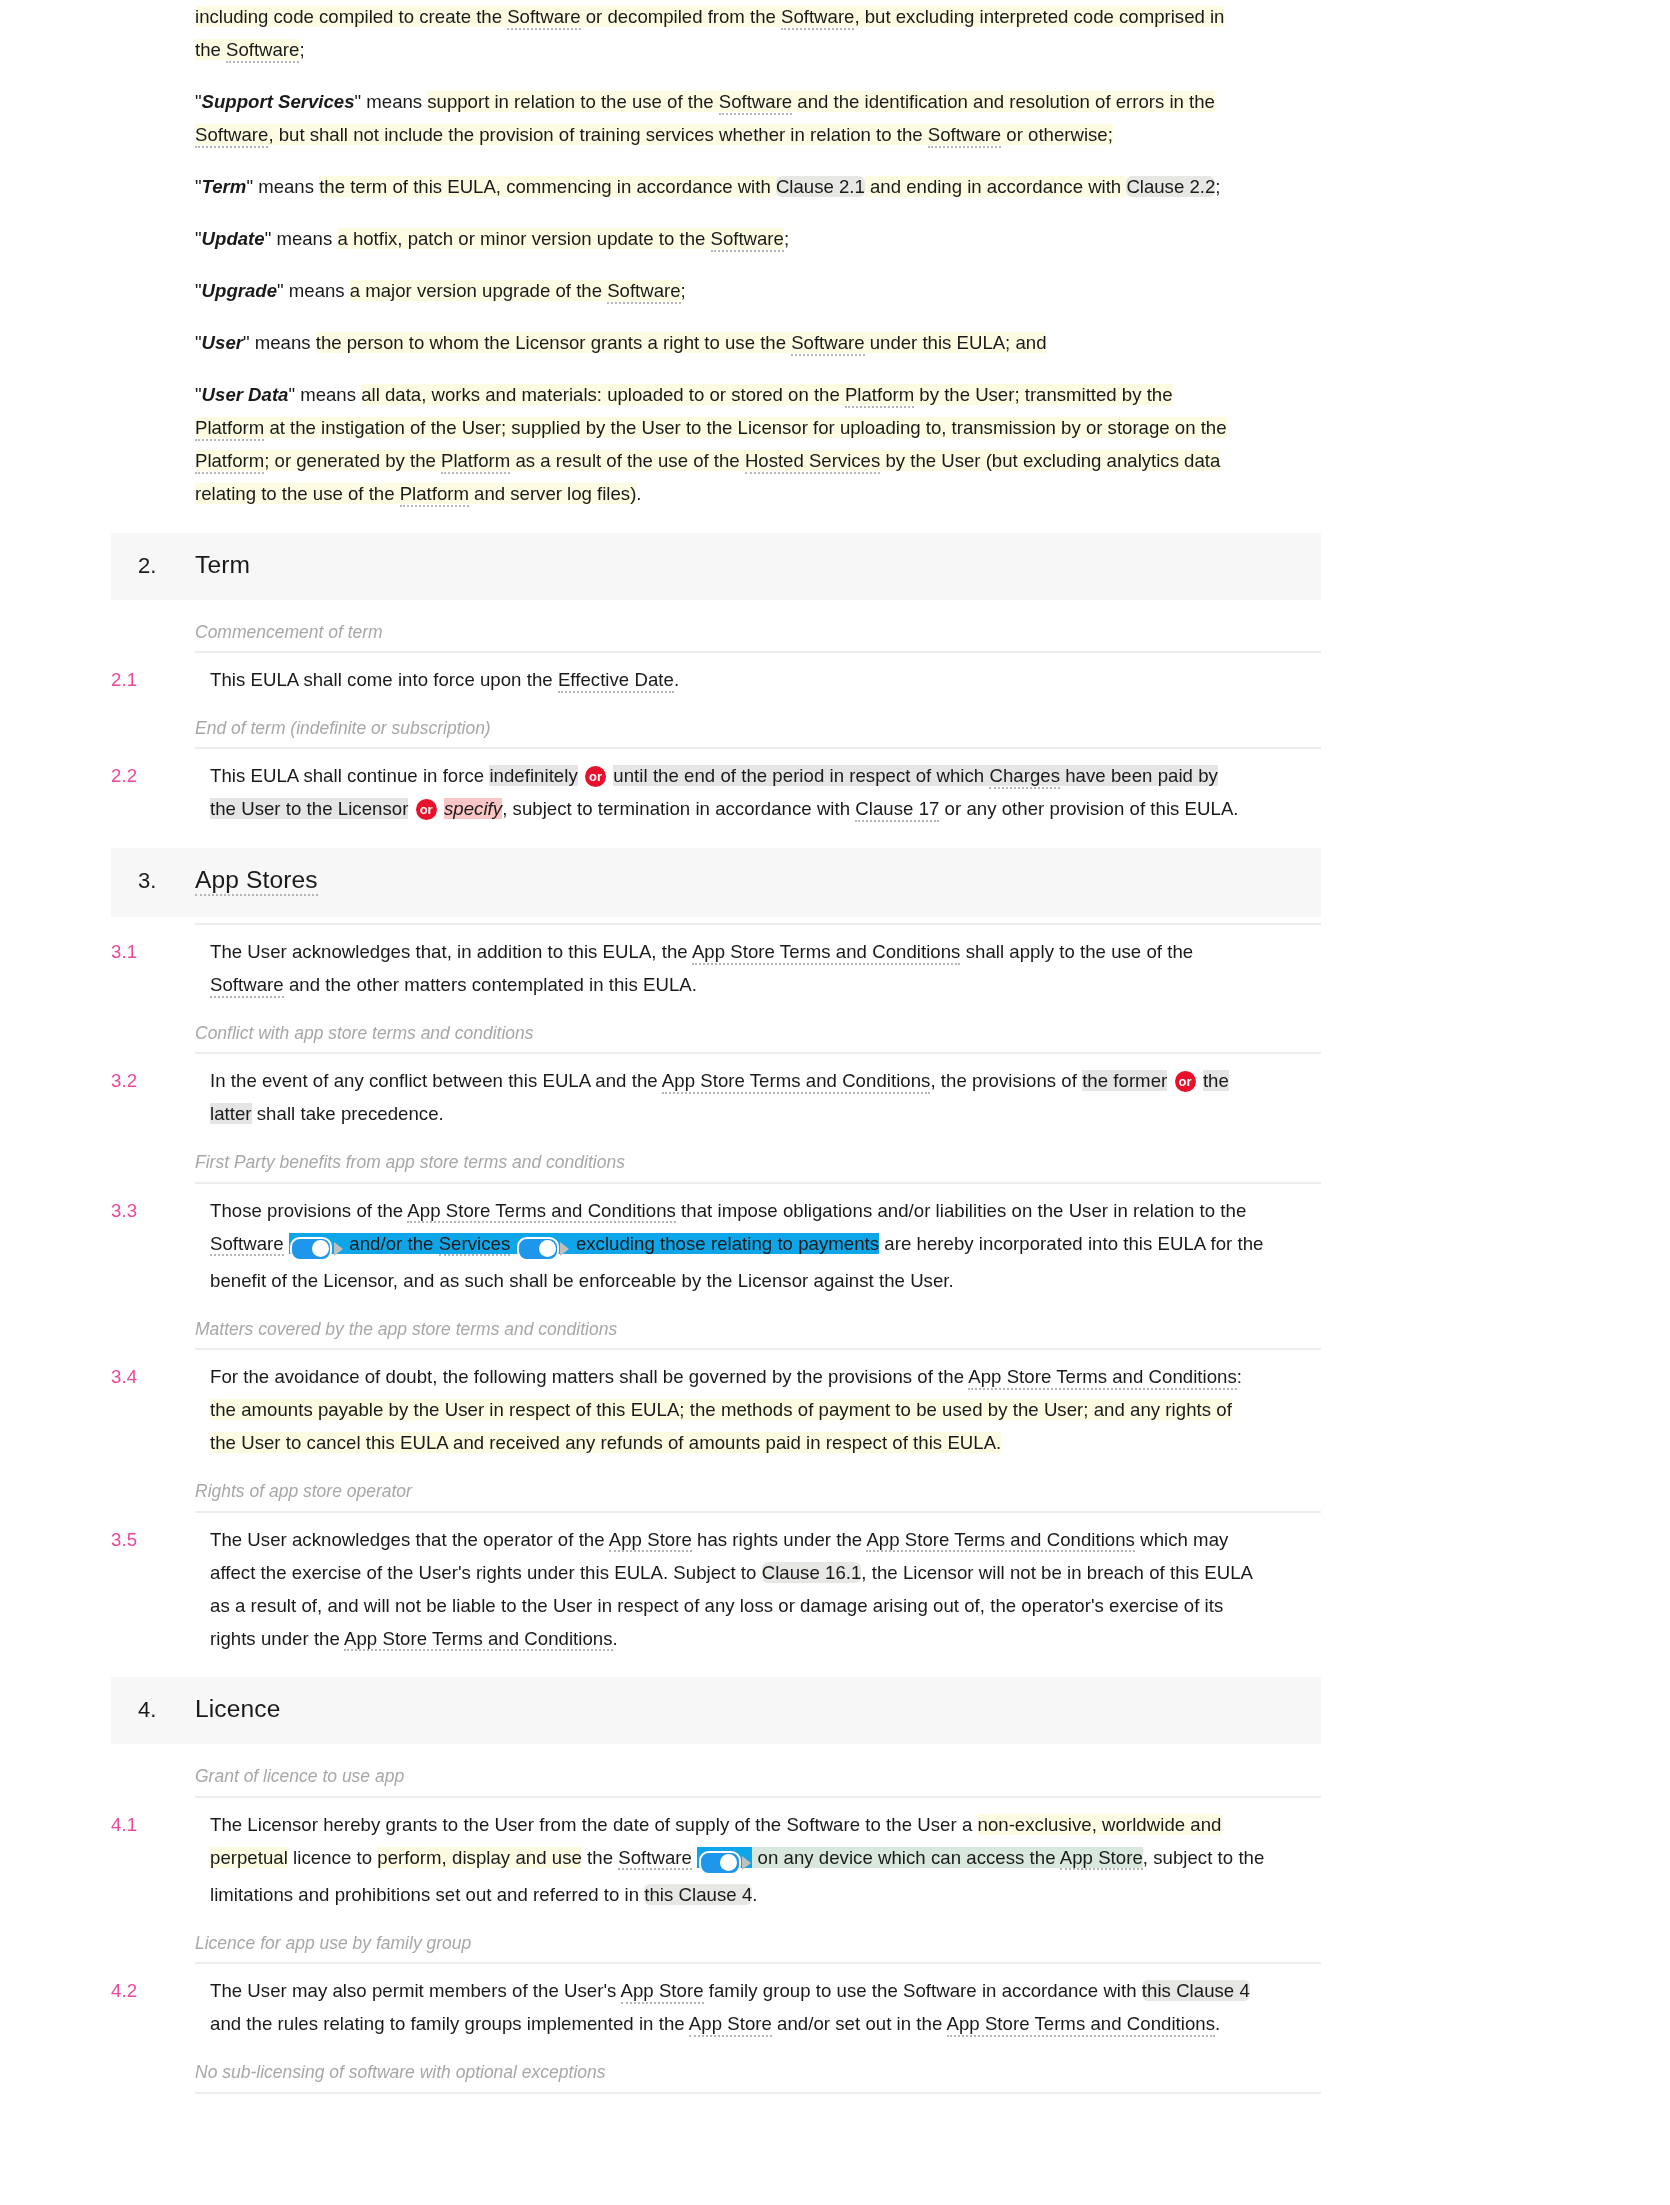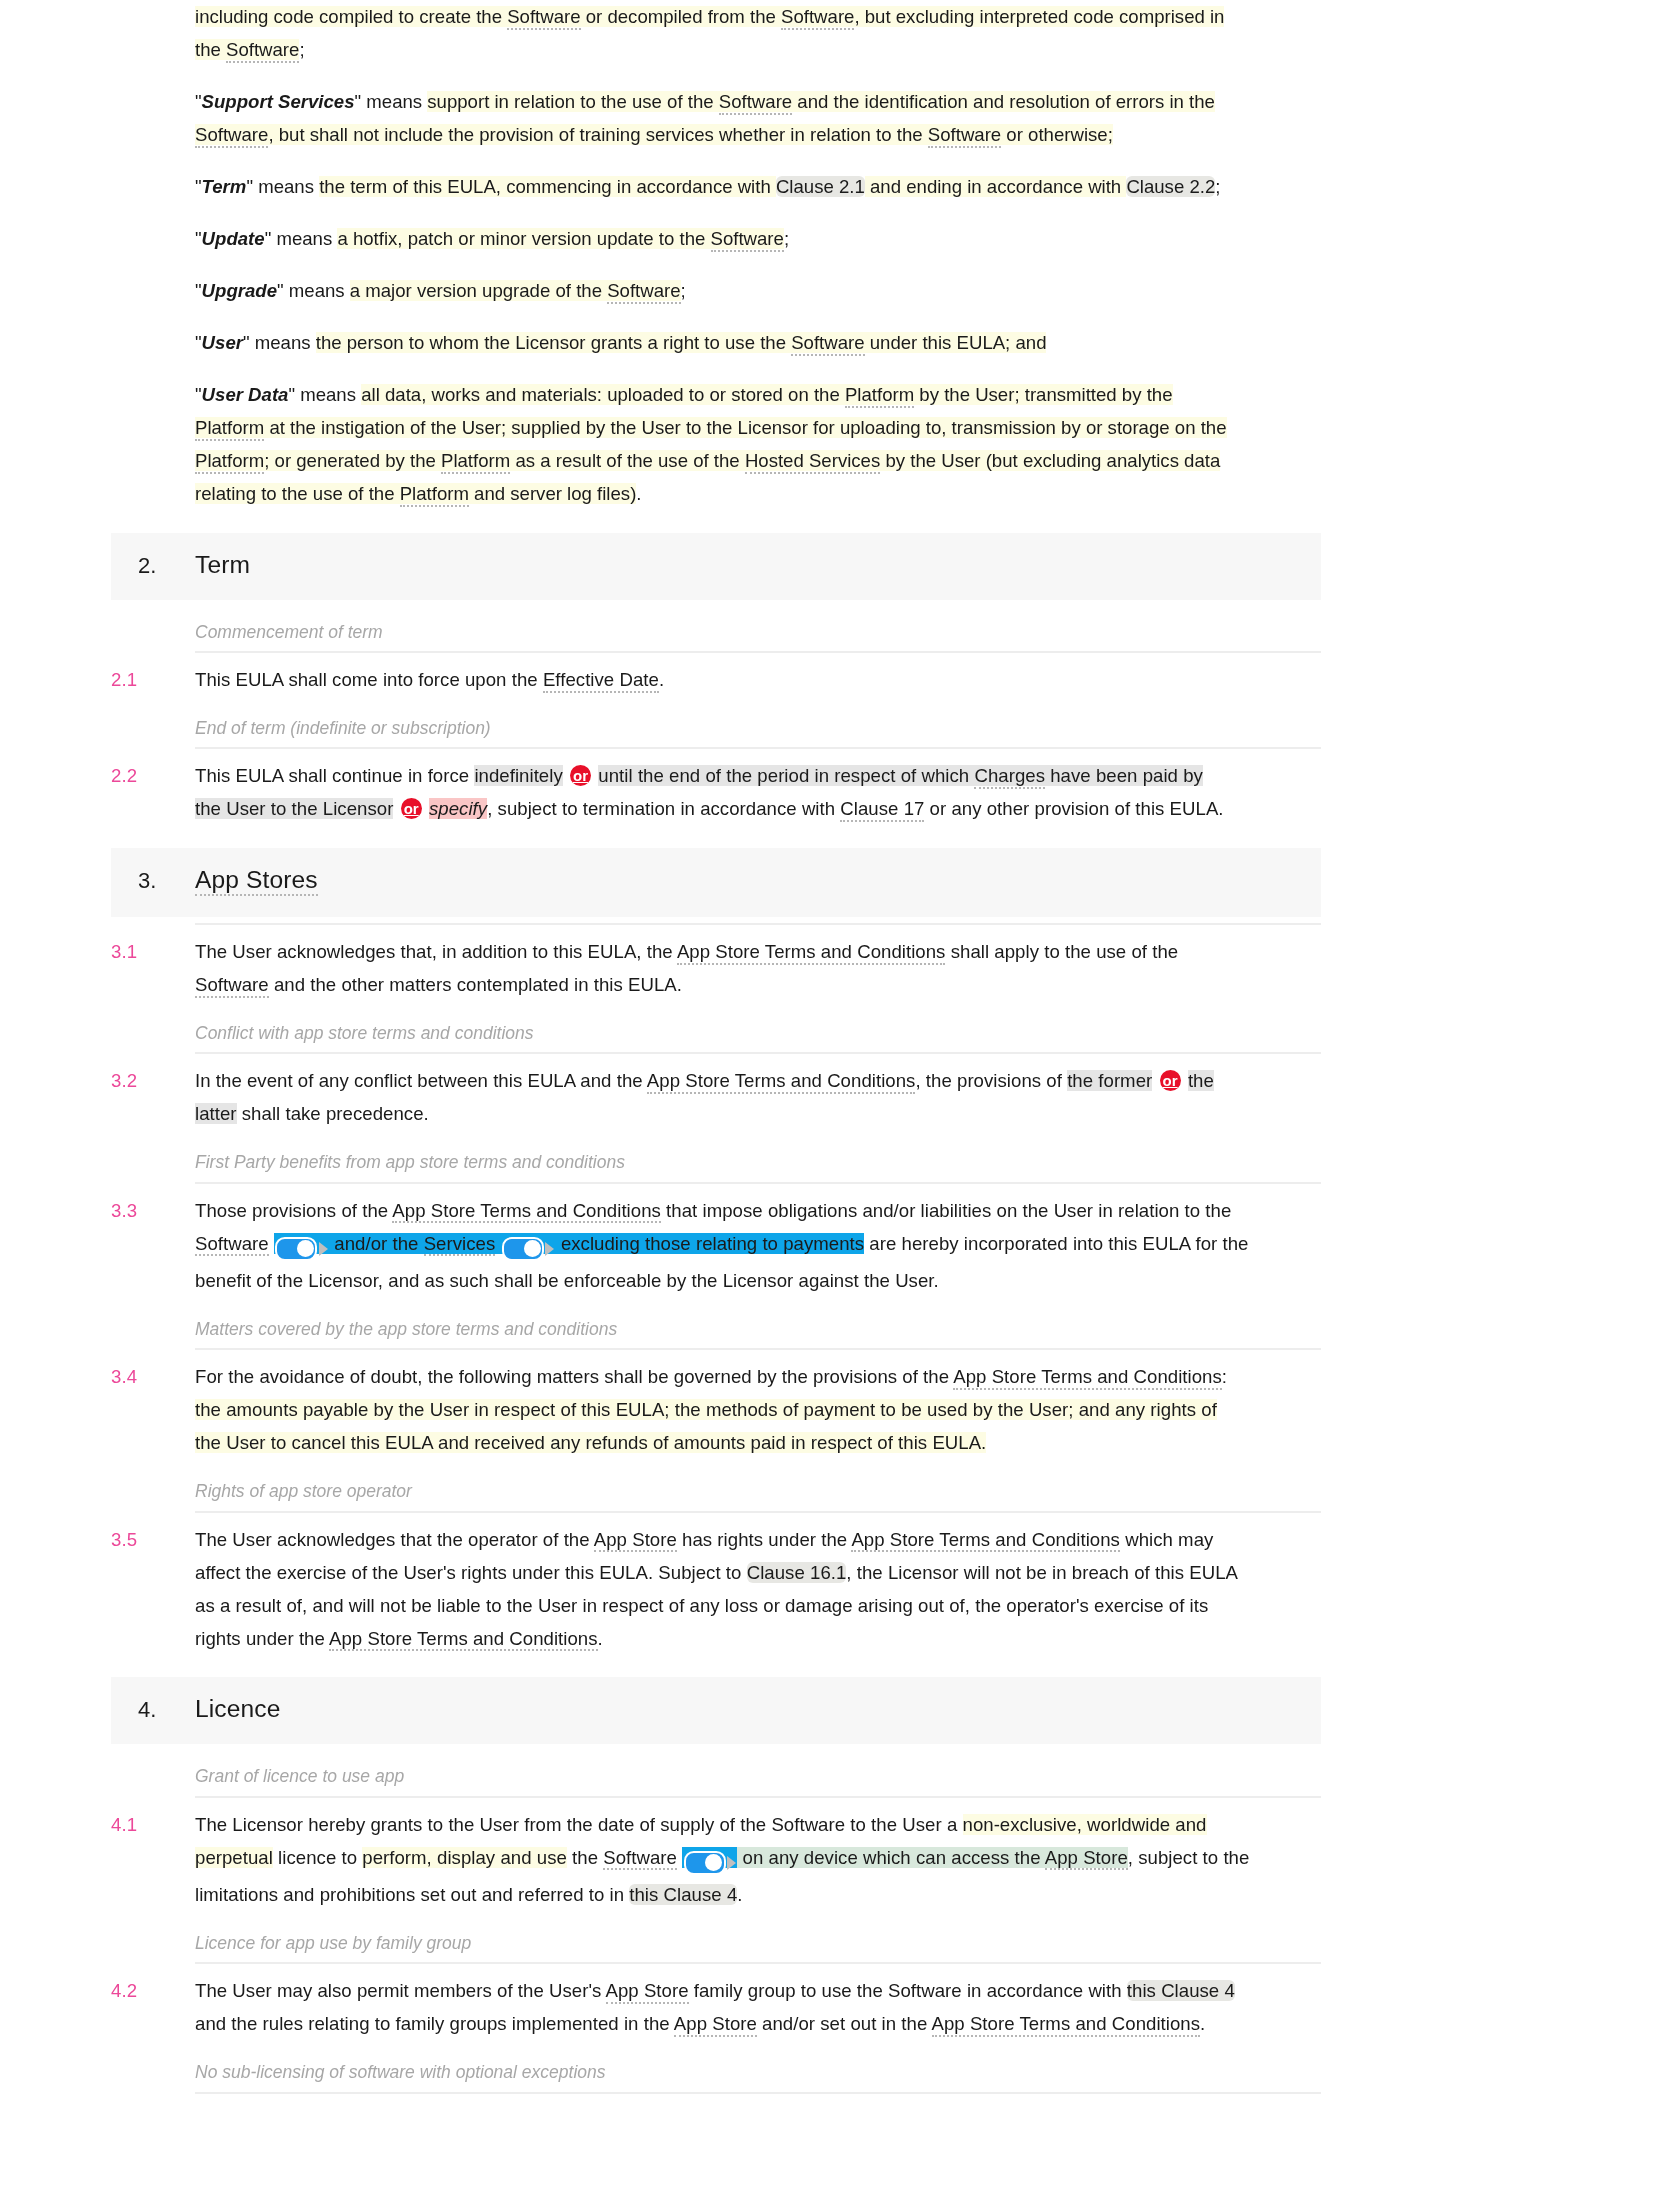--- a/index.html
+++ b/index.html
@@ -36,20 +36,21 @@
     color: #ec4899;
     letter-spacing: 0.1px;
   }
   .clause-body {
     flex: 1 1 auto;
     font-size: 18.6px;
     line-height: 33px;
     color: #1a1a1a;
     text-align: left;
     letter-spacing: 0.04px;
+    margin-left: 15px;
   }
 
   
   .defs {
     padding: 0 117px 0 195px;
     box-sizing: border-box;
     font-size: 18.6px;
     line-height: 33px;
   }
   .defs p {
@@ -116,27 +117,26 @@
 
   
   .or-badge {
     display: inline-block;
     width: 21px;
     height: 21px;
     line-height: 21px;
     border-radius: 50%;
     background: #e8102a;
     color: #ffffff;
-    font-size: 15px;
+    font-size: 13px;
     font-weight: bold;
     text-align: center;
     vertical-align: 1.4px;
     margin: 0 2.1px;
     font-style: normal;
-    text-decoration: underline;
   }
 
   
   .toggle-wrap {
     display: inline-block;
     vertical-align: -4.2px;
     white-space: nowrap;
     margin: 0 1.4px;
   }
   .toggle {

